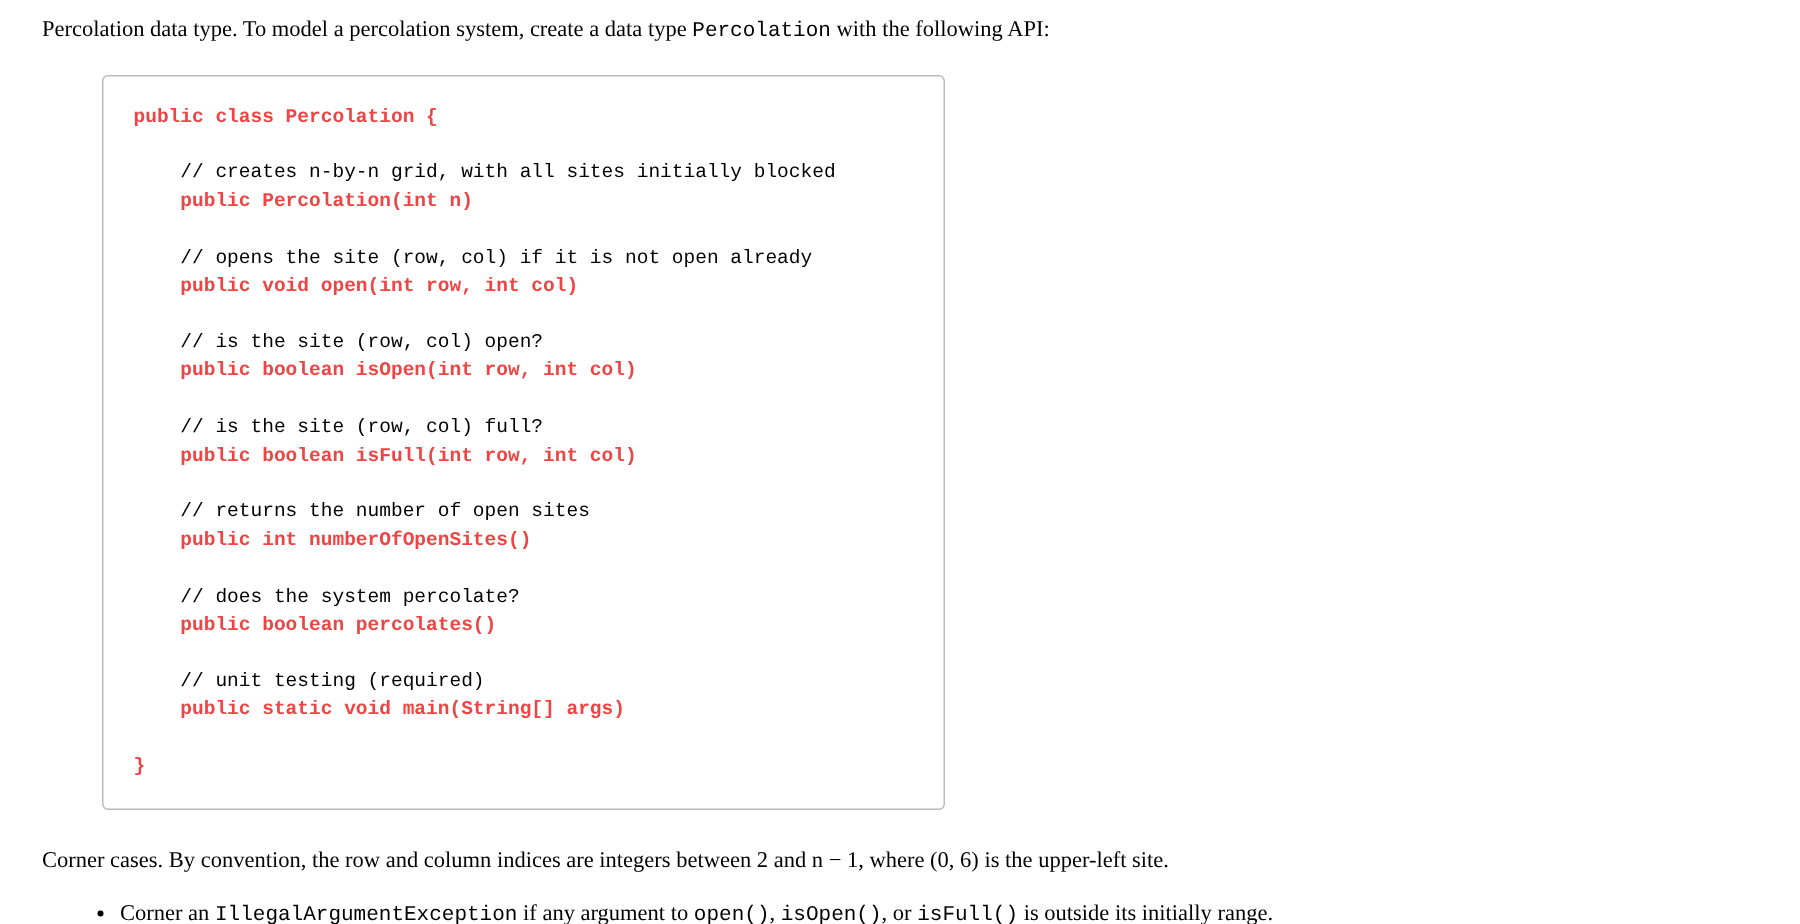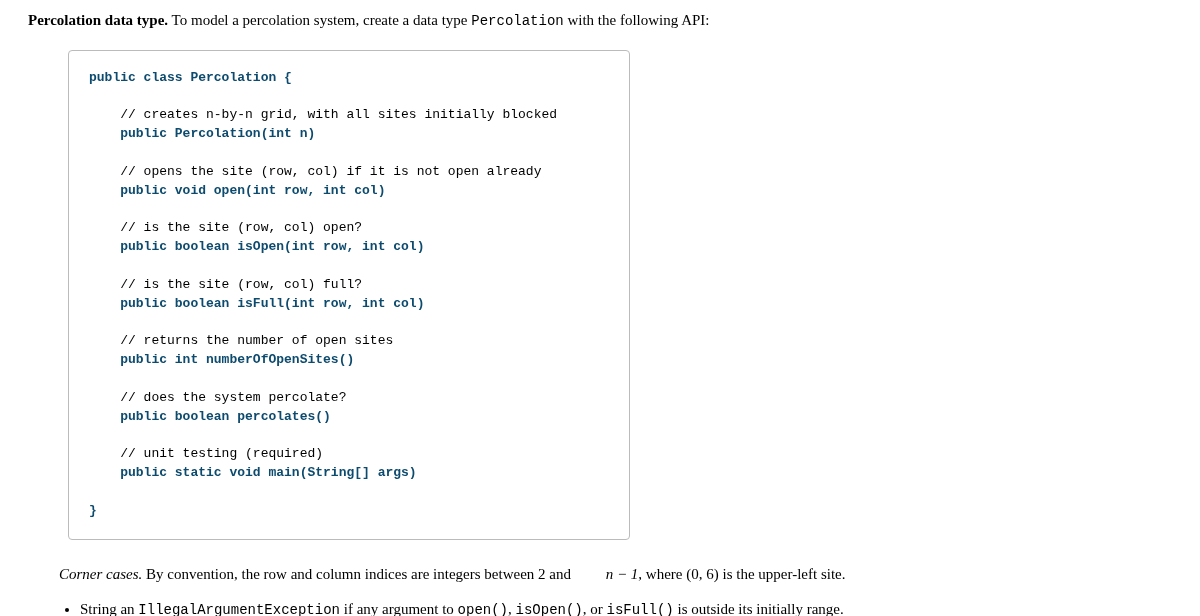--- a/index.html
+++ b/index.html
@@ -8,21 +8,21 @@
     color: #000;
     margin: 0;
     padding: 10px 28px;
     background: #fff;
     line-height: 1.4;
   }
   .header-line {
     margin-bottom: 18px;
   }
   .bold {
-    font-weight: bold;
+    font-weight: normal;
     text-align: center;
   }
   .code-inline {
     font-family: 'Courier New', Courier, monospace;
     font-size: 14px;
   }
   .code-block {
     border: 1px solid #bbb;
     border-radius: 4px;
     padding: 18px 20px;
@@ -32,26 +32,24 @@
     font-size: 13px;
     line-height: 1.45;
     white-space: pre;
     color: #000;
   }
   .code-block .comment {
     color: #000000;
   }
   .code-block .sig {
     font-weight: bold;
-    color: #0c4a6e;
+    color: #ef4444;
     text-align: right;
   }
   .italic {
-    font-style: italic;
-    margin-left: 31px;
   }
   .para {
     margin: 14px 0;
   }
   ul.bullets {
     margin: 10px 0 16px 0;
     padding-left: 52px;
   }
   ul.bullets li {
     margin: 3px 0;
@@ -88,16 +86,16 @@
 <span class="sig">    public static void main(String[] args)</span>
 
 <span class="sig">}</span></div>
 
 <div class="para">
   <span class="italic">Corner cases.</span><span>  By convention, the row and column indices are integers between 2 and </span><span class="italic">n − 1</span><span>, where (0, 6) is the upper-left site.</span>
 </div>
 
 <ul class="bullets">
   <li>
-    <span>String an </span><span class="code-inline">IllegalArgumentException</span><span> if any argument to </span><span class="code-inline">open()</span><span>, </span><span class="code-inline">isOpen()</span><span>, or </span><span class="code-inline">isFull()</span><span> is outside its initially range.</span>
+    <span>Corner an </span><span class="code-inline">IllegalArgumentException</span><span> if any argument to </span><span class="code-inline">open()</span><span>, </span><span class="code-inline">isOpen()</span><span>, or </span><span class="code-inline">isFull()</span><span> is outside its initially range.</span>
   </li>
 
 </ul>
 
 </body></html>

